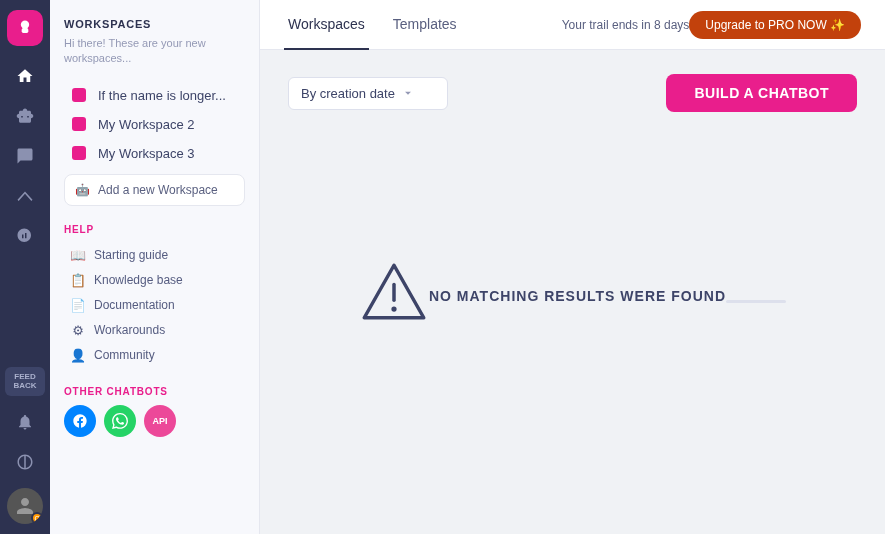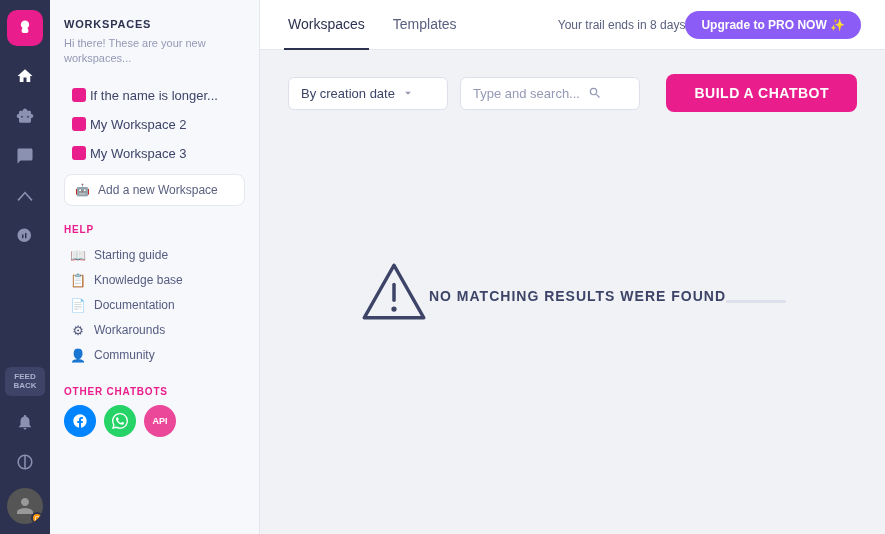--- a/index.html
+++ b/index.html
@@ -85,21 +85,21 @@
       letter-spacing: 0.8px;
       margin-bottom: 6px;
     }
     .sidebar-subtitle {
       font-size: 11px;
       color: #9499b5;
       margin-bottom: 14px;
       line-height: 1.4;
     }
     .workspace-item {
-      display: flex; align-items: flex-start; gap: 4px;
+      display: flex; align-items: flex-start; gap: 12px;
       padding: 7px 8px;
       border-radius: 6px;
       cursor: pointer;
       font-size: 13px;
       color: #3d4468;
       font-weight: 500;
     }
     .ws-icon {
       width: 14px; height: 14px;
       background: #e91e8c;
@@ -180,27 +180,27 @@
     }
     .top-tab.active {
       color: #2d3250;
       border-bottom-color: #2d3250;
     }
     .trail-notice {
       font-size: 12px;
       color: #5a6080;
     }
     .upgrade-btn {
-      background: #8b5cf6;
+      background: #c2410c;
       color: white;
       border: none;
       border-radius: 20px;
       padding: 7px 16px;
       font-size: 12px;
-      font-weight: 700;
+      font-weight: 400;
       cursor: pointer;
       white-space: nowrap;
     }
 
     
     .content-area {
       flex: 1;
       padding: 24px 28px;
       display: flex;
       flex-direction: column;
@@ -410,26 +410,20 @@
 
   <div class="content-area">
 
     <div class="filter-row">
       <div class="filter-select">
         <span>By creation date</span>
         <svg width="14" height="14" viewBox="0 0 24 24" fill="#9499b5">
             <path d="M7 10l5 5 5-5z"></path>
           </svg>
       </div>
-      <div class="search-box">
-        <span>Type and search...</span>
-        <svg width="14" height="14" viewBox="0 0 24 24" fill="#9499b5">
-            <path d="M15.5 14h-.79l-.28-.27A6.471 6.471 0 0 0 16 9.5 6.5 6.5 0 1 0 9.5 16c1.61 0 3.09-.59 4.23-1.57l.27.28v.79l5 4.99L20.49 19l-4.99-5zm-6 0C7.01 14 5 11.99 5 9.5S7.01 5 9.5 5 14 7.01 14 9.5 11.99 14 9.5 14z"></path>
-          </svg>
-      </div>
       <button class="build-btn">BUILD A CHATBOT</button>
     </div>
 
     <div class="empty-state">
       <svg class="warning-triangle" viewBox="0 0 80 72">
         <polygon points="40,6 74,66 6,66" fill="none" stroke="#3d4468" stroke-width="4" stroke-linejoin="round"></polygon>
         <line x1="40" y1="28" x2="40" y2="46" stroke="#3d4468" stroke-width="4" stroke-linecap="round"></line>
         <circle cx="40" cy="56" r="3" fill="#3d4468"></circle>
       </svg>
       <div class="empty-text">NO MATCHING RESULTS WERE FOUND</div>

